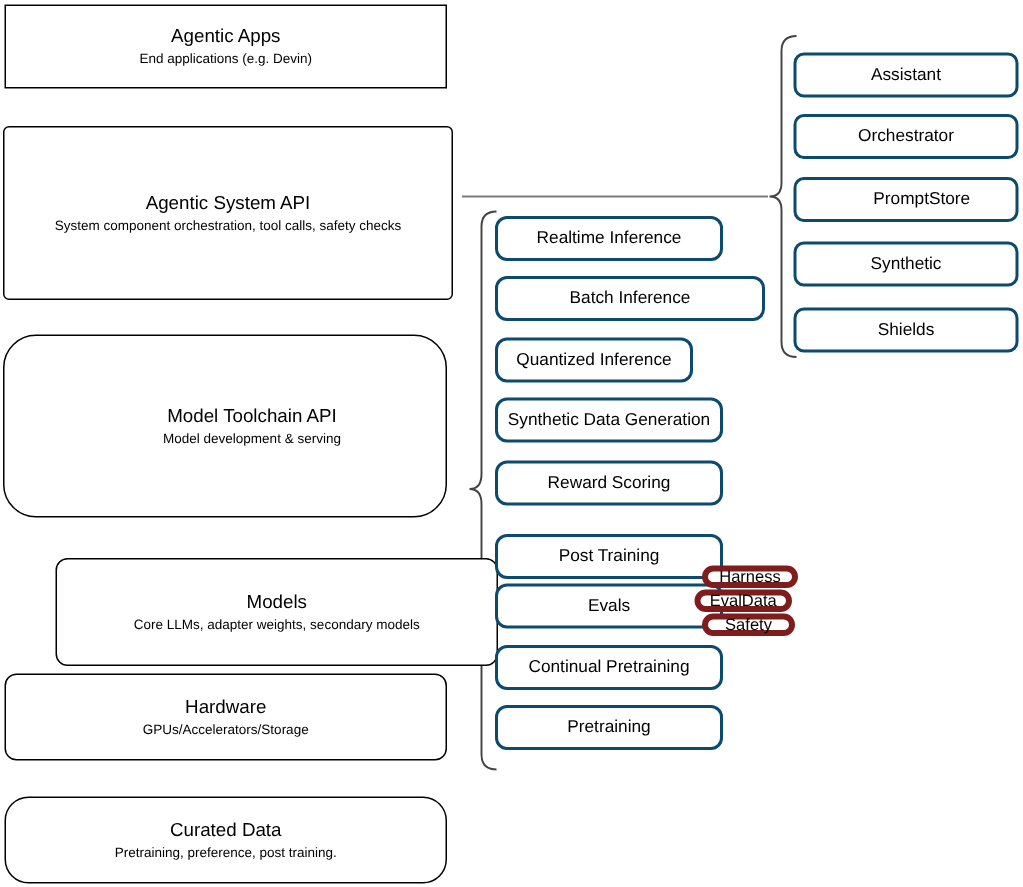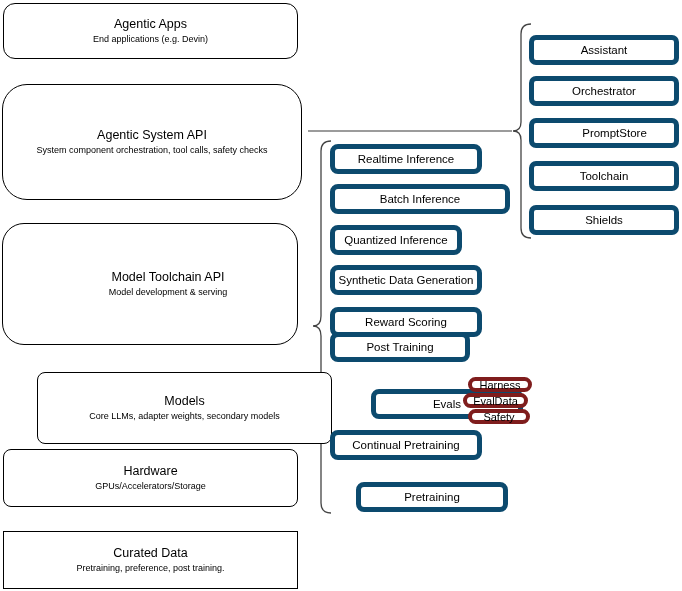--- a/index.html
+++ b/index.html
@@ -24,21 +24,21 @@
     text-align: center;
     row-gap: 3px;
     z-index: 2;
   }
   .box .title { font-size: 12.5px; line-height: 1.15; white-space: nowrap; }
   .box .subtitle { font-size: 9px; line-height: 1.2; white-space: nowrap; }
   .node {
     position: absolute;
     box-sizing: border-box;
     background: #ffffff;
-    border: 5px solid #0c4a6e;
+    border: 2px solid #0c4a6e;
     border-radius: 8px;
     display: flex;
     align-items: center;
     justify-content: center;
     text-align: center;
     font-size: 11.5px;
     white-space: nowrap;
     z-index: 4;
   }
   .node.right { border-radius: 7px; }
@@ -66,63 +66,63 @@
 <body>
 
 <div class="canvas">
 
   <svg class="connectors" width="682" height="591" viewBox="0 0 682 591">
     <path d="M308 131 H512" stroke="#7a7a7a" stroke-width="1.3" fill="none"></path>
     <path d="M531 24 Q521 24 521 34 V122 Q521 131 513 131 Q521 131 521 140 V228 Q521 238 531 238" stroke="#444444" stroke-width="1.3" fill="none"></path>
     <path d="M331 141 Q321 141 321 151 V316 Q321 326 313 326 Q321 326 321 336 V503 Q321 513 331 513" stroke="#444444" stroke-width="1.3" fill="none"></path>
   </svg>
 
-  <div class="box" style="left:3px; top:3px; width:295px; height:56px; border-radius:12px;">
+  <div class="box" style="left:3px; top:3px; width:295px; height:56px; border-radius:0;">
     <div class="title">Agentic Apps</div>
     <div class="subtitle">End applications (e.g. Devin)</div>
   </div>
 
-  <div class="box" style="left:2px; top:84px; width:300px; height:116px; border-radius:25px;">
+  <div class="box" style="left:2px; top:84px; width:300px; height:116px; border-radius:4px;">
     <div class="title">Agentic System API</div>
     <div class="subtitle">System component orchestration, tool calls, safety checks</div>
   </div>
 
   <div class="box" style="left:2px; top:223px; width:296px; height:122px; border-radius:22px;padding-left:36px;">
     <div class="title">Model Toolchain API</div>
     <div class="subtitle">Model development &amp; serving</div>
   </div>
 
   <div class="box" style="left:3px; top:372px; width:295px; height:72px; border-radius:8px;margin-left:34px;">
     <div class="title">Models</div>
     <div class="subtitle">Core LLMs, adapter weights, secondary models</div>
   </div>
 
   <div class="box" style="left:3px; top:449px; width:295px; height:58px; border-radius:8px;">
     <div class="title">Hardware</div>
     <div class="subtitle">GPUs/Accelerators/Storage</div>
   </div>
 
-  <div class="box" style="left:3px; top:531px; width:295px; height:58px; border-radius:0;">
+  <div class="box" style="left:3px; top:531px; width:295px; height:58px; border-radius:16px;">
     <div class="title">Curated Data</div>
     <div class="subtitle">Pretraining, preference, post training.</div>
   </div>
 
   <div class="node" style="left:330px; top:144px; width:152px; height:30px;">Realtime Inference</div>
   <div class="node" style="left:330px; top:184px; width:180px; height:30px;">Batch Inference</div>
   <div class="node" style="left:330px; top:225px; width:132px; height:30px;">Quantized Inference</div>
   <div class="node" style="left:330px; top:265px; width:152px; height:30px;">Synthetic Data Generation</div>
   <div class="node" style="left:330px; top:307px; width:152px; height:30px;">Reward Scoring</div>
-  <div class="node" style="left:330px; top:332px; width:140px; height:30px;">Post Training</div>
-  <div class="node" style="left:330px; top:389px; width:152px; height:30px;margin-left:41px;">Evals</div>
+  <div class="node" style="left:330px; top:356px; width:152px; height:30px;">Post Training</div>
+  <div class="node" style="left:330px; top:389px; width:152px; height:30px;">Evals</div>
   <div class="node" style="left:330px; top:430px; width:152px; height:30px;">Continual Pretraining</div>
-  <div class="node" style="left:330px; top:482px; width:152px; height:30px;margin-left:26px;">Pretraining</div>
+  <div class="node" style="left:330px; top:470px; width:152px; height:30px;">Pretraining</div>
 
   <div class="pill" style="left:468px; top:377px; width:64px; height:15px;">Harness</div>
   <div class="pill" style="left:463px; top:393px; width:65px; height:15px;">EvalData</div>
   <div class="pill" style="left:468px; top:409px; width:62px; height:15px;">Safety</div>
 
   <div class="node right" style="left:529px; top:35px; width:150px; height:30px;">Assistant</div>
   <div class="node right" style="left:529px; top:76px; width:150px; height:30px;">Orchestrator</div>
   <div class="node right" style="left:529px; top:118px; width:150px; height:30px;padding-left:21px;">PromptStore</div>
-  <div class="node right" style="left:529px; top:161px; width:150px; height:30px;">Toolchain</div>
+  <div class="node right" style="left:529px; top:161px; width:150px; height:30px;">Synthetic</div>
   <div class="node right" style="left:529px; top:205px; width:150px; height:30px;">Shields</div>
 
 </div>
 
 </body></html>

